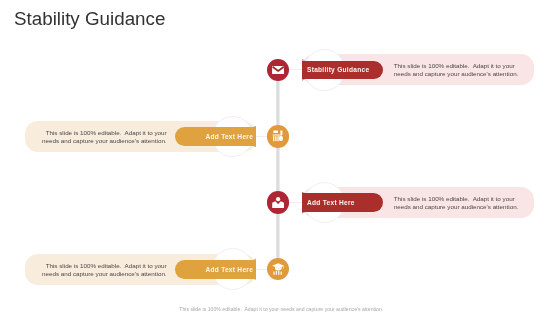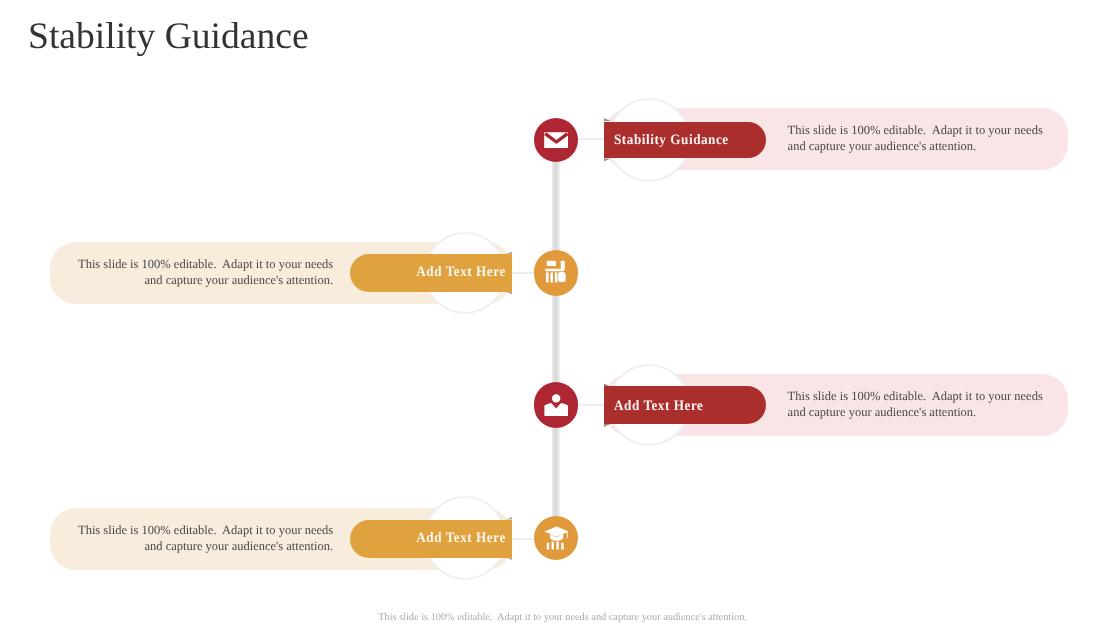--- a/index.html
+++ b/index.html
@@ -1,18 +1,18 @@
 <!DOCTYPE html>
 <html><head>
 <meta charset="utf-8">
 <style>
   html,body{margin:0;padding:0;}
   body{width:560px;height:315px;background:#ffffff;overflow:hidden;
        font-family:"Liberation Sans",sans-serif;}
-  .slide{position:relative;width:560px;height:315px;background:#fff;overflow:hidden;font-family:Liberation Serif, serif;}
+  .slide{position:relative;width:560px;height:315px;background:#fff;overflow:hidden;}
   .title{position:absolute;left:14px;top:8px;font-size:18.8px;line-height:22px;color:#333333;}
 
   .spine{position:absolute;left:275.8px;top:62px;width:4px;height:210px;
          background:linear-gradient(to right,#eceded 0%,#d8d9da 35%,#dcdddd 60%,#f2f2f3 100%);}
 
   .row{position:absolute;left:0;top:0;width:560px;height:0;}
 
   .pill{position:absolute;height:31.2px;border-radius:13px;}
   .pill.r{background:#f9e5e5;}
   .pill.l{background:#f8ecdd;}

